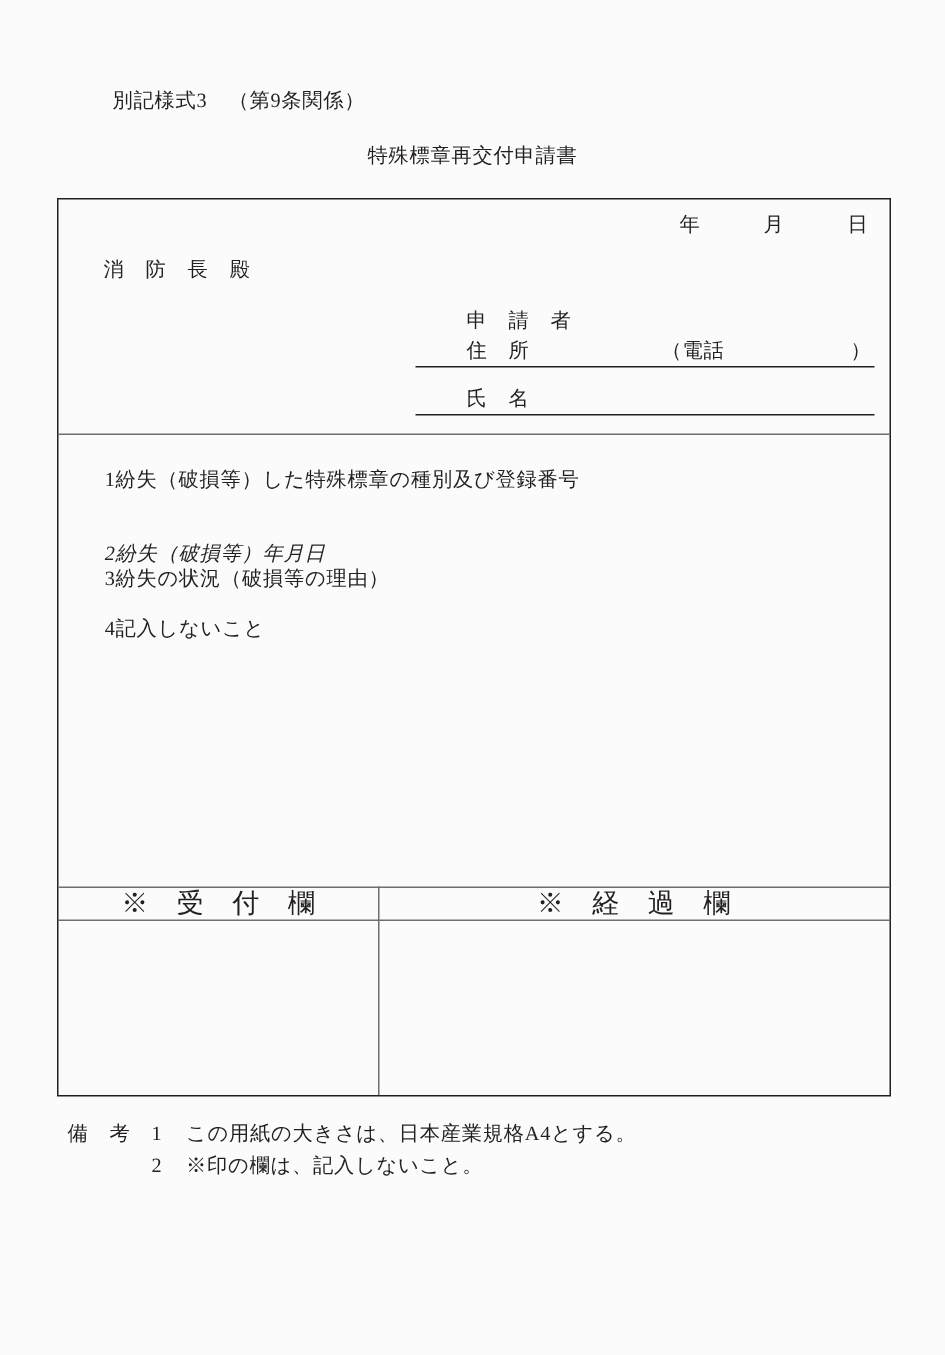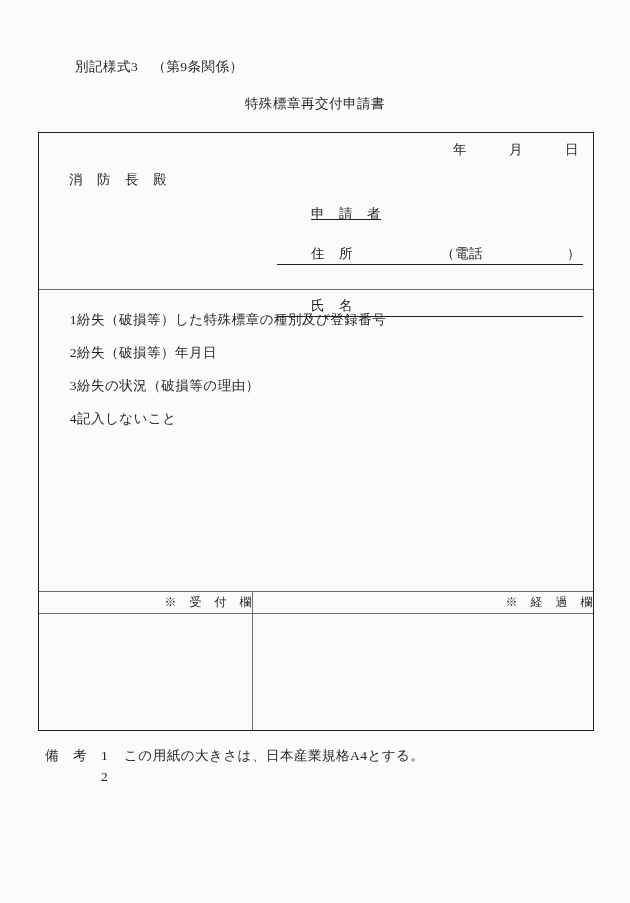--- a/index.html
+++ b/index.html
@@ -89,32 +89,30 @@
   .ap-row {
     position: relative;
     font-size: 13.5px;
     white-space: pre;
     letter-spacing: 0.5px;
     height: 21px;
     line-height: 21px;
   }
   .ap-title {
     padding-left: 34px;
-    text-decoration: underline;
   }
   
   .ap-underline {
     padding-left: 34px;
     display: flex;
     align-items: flex-end;
     border-bottom: 1.1px solid #231f20;
     width: 306px;
     box-sizing: border-box;
     height: 21px;
-    margin-top: 20px;
   }
   .ap-underline .lbl { white-space: pre; }
   .ap-underline .tel {
     margin-left: auto;
     white-space: pre;
     padding-right: 2px;
   }
   .ap-gap { height: 11px; }
 
   .divider {
@@ -142,21 +140,21 @@
     font-size: 13.5px;
     white-space: pre;
     letter-spacing: 0.5px;
     text-align: right;
   }
   .item .num {
     display: inline-block;
     width: 26px;
   }
   .item.i0 { top: 22px; }
-  .item.i1 { top: 55px; }
+  .item.i1 { top: 71px; font-style: italic; }
   .item.i2 { top: 88px; }
   .item.i3 { top: 121px; }
 
   
   .official {
     position: absolute;
     left: 0;
     top: 458px;
     right: 0;
     bottom: 0;
@@ -167,22 +165,22 @@
     top: 0;
     bottom: 0;
     width: 0;
     border-left: 1.1px solid #6e6e6e;
   }
   .off-head {
     position: absolute;
     top: 0;
     height: 22px;
     line-height: 22px;
-    font-size: 12px;
-    text-align: right;
+    font-size: 18px;
+    text-align: center;
     white-space: pre;
     letter-spacing: 0.5px;
   }
   .off-head.left  { left: 0;     width: 213px; }
   .off-head.right { left: 213px; right: 0; }
 
   
   .remarks {
     position: absolute;
     left: 45px;
@@ -257,16 +255,17 @@
 
   <div class="remarks">
     <div class="rm-row">
       <span class="rm-title">備　考</span>
       <span class="rm-num">1</span>
       <span class="rm-text">この用紙の大きさは、日本産業規格A4とする。</span>
     </div>
     <div class="rm-row">
       <span class="rm-title"></span>
       <span class="rm-num">2</span>
+      <span class="rm-text">※印の欄は、記入しないこと。</span>
     </div>
   </div>
 
 </div>
 
 </body></html>

